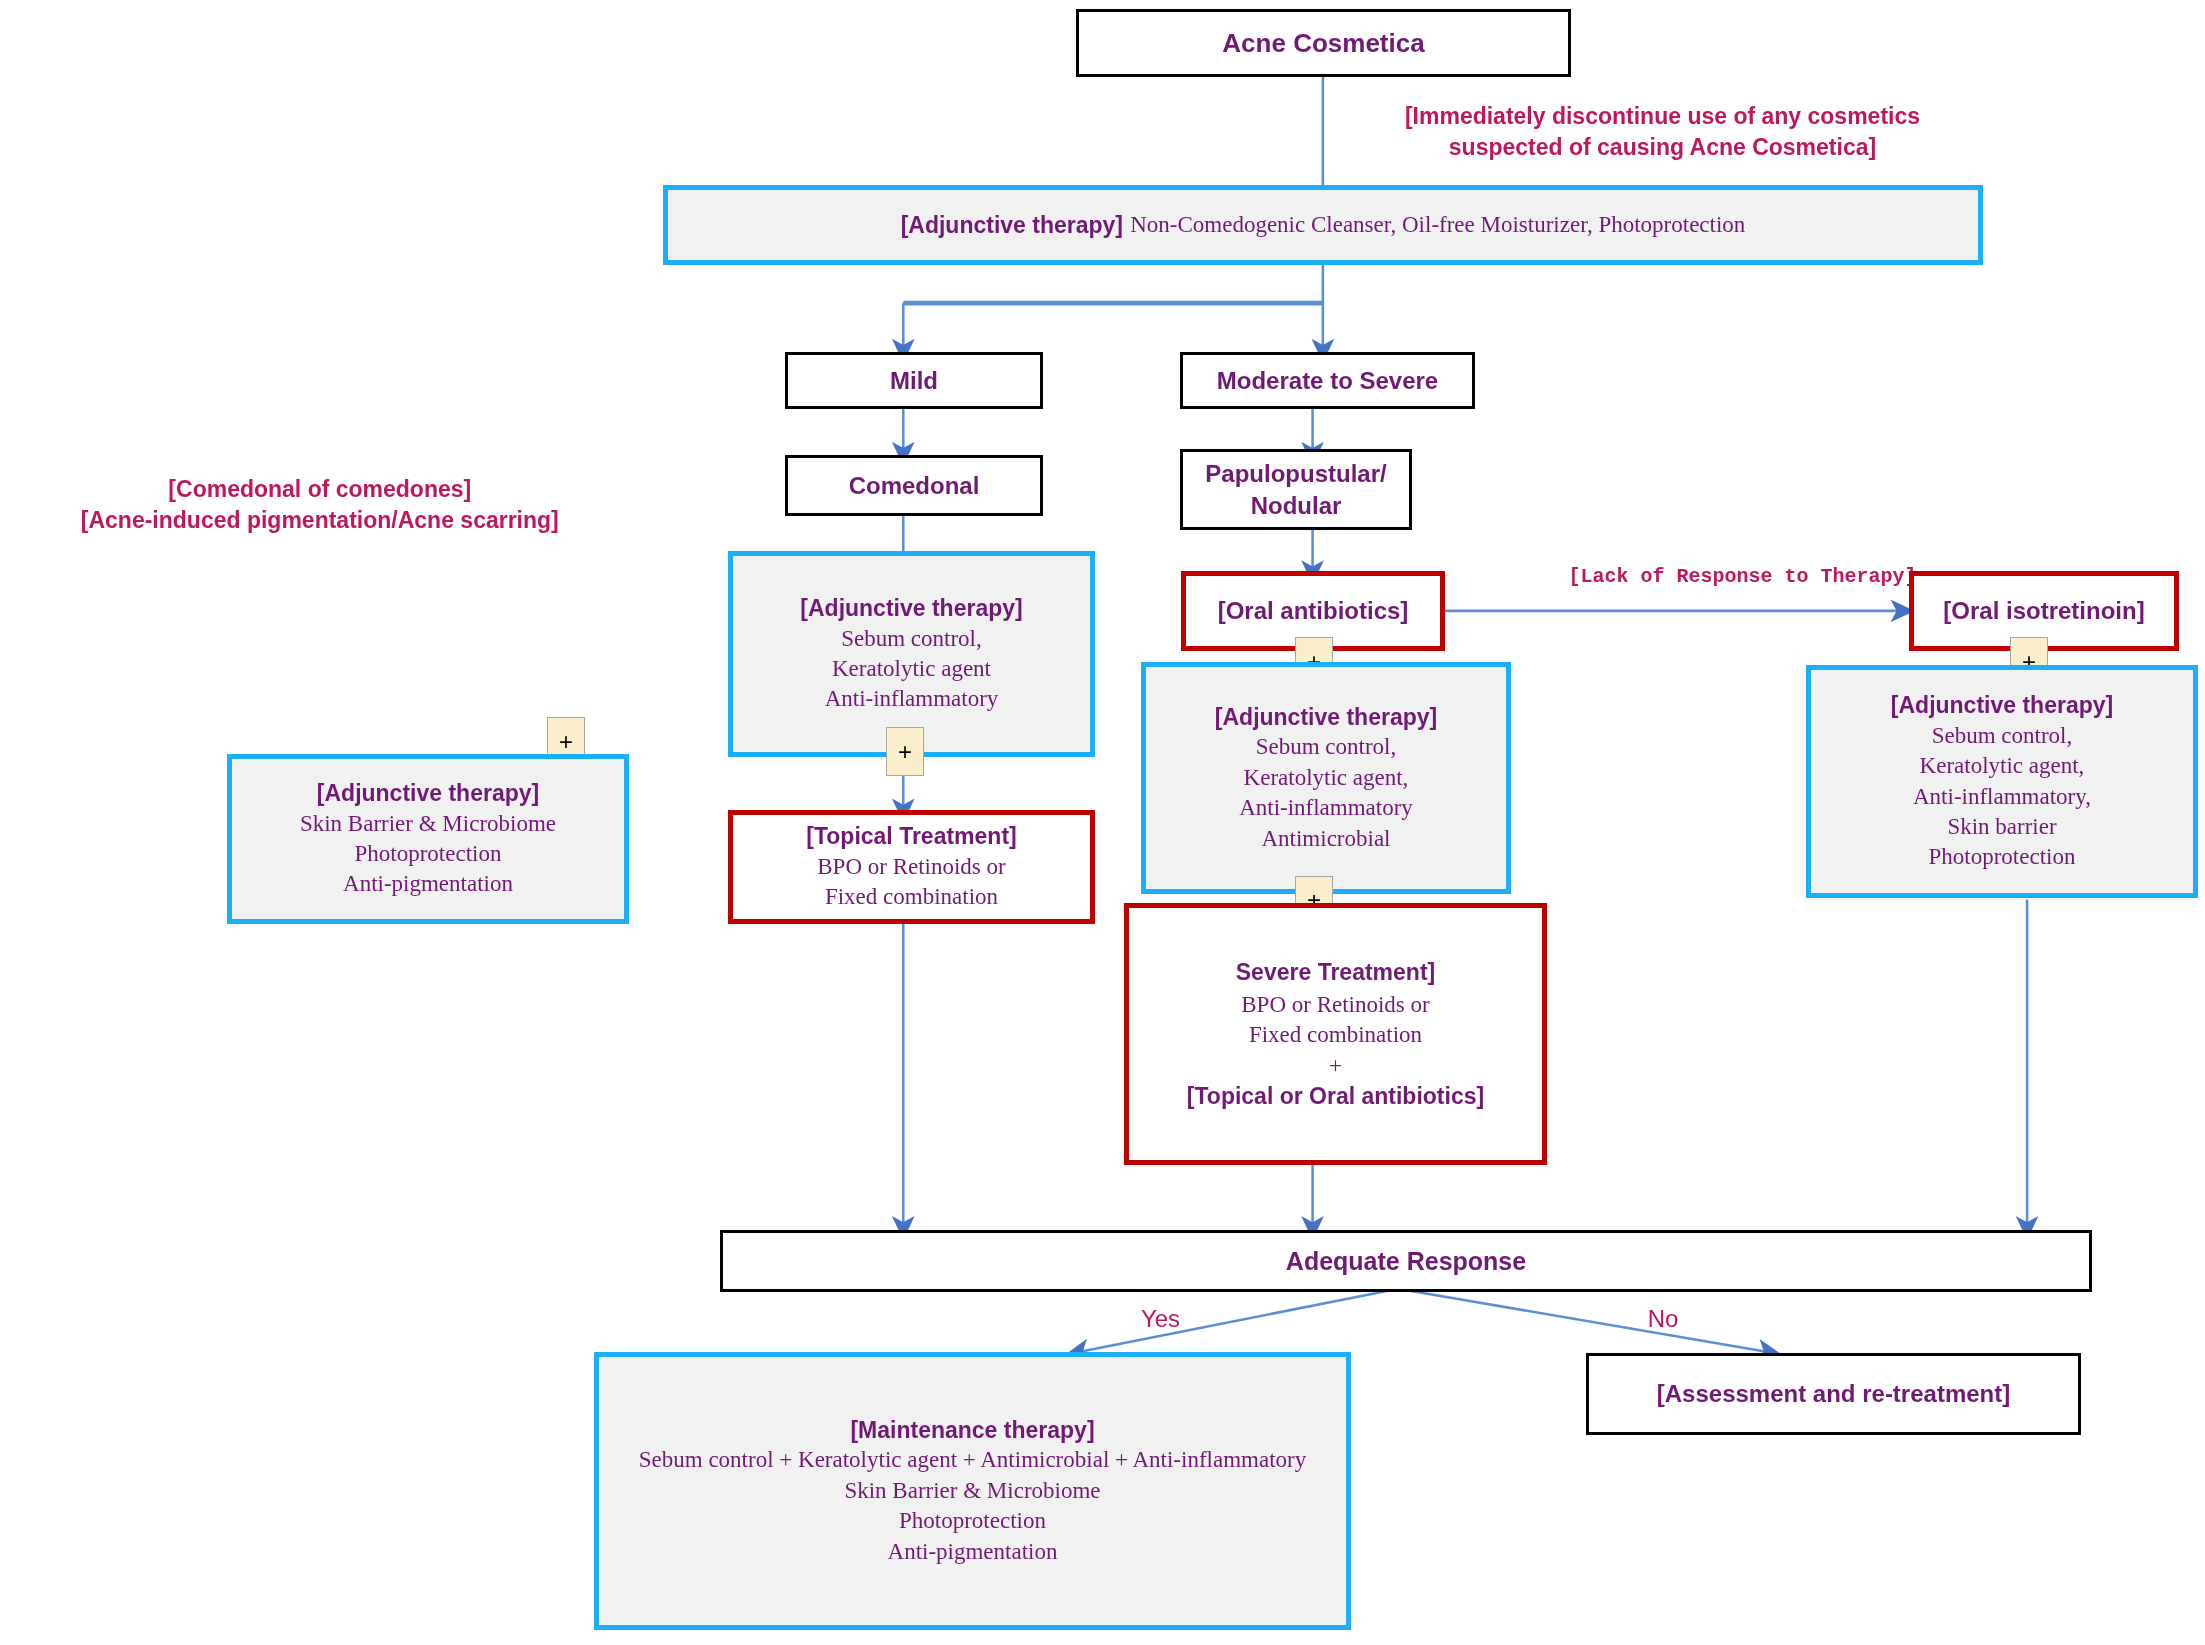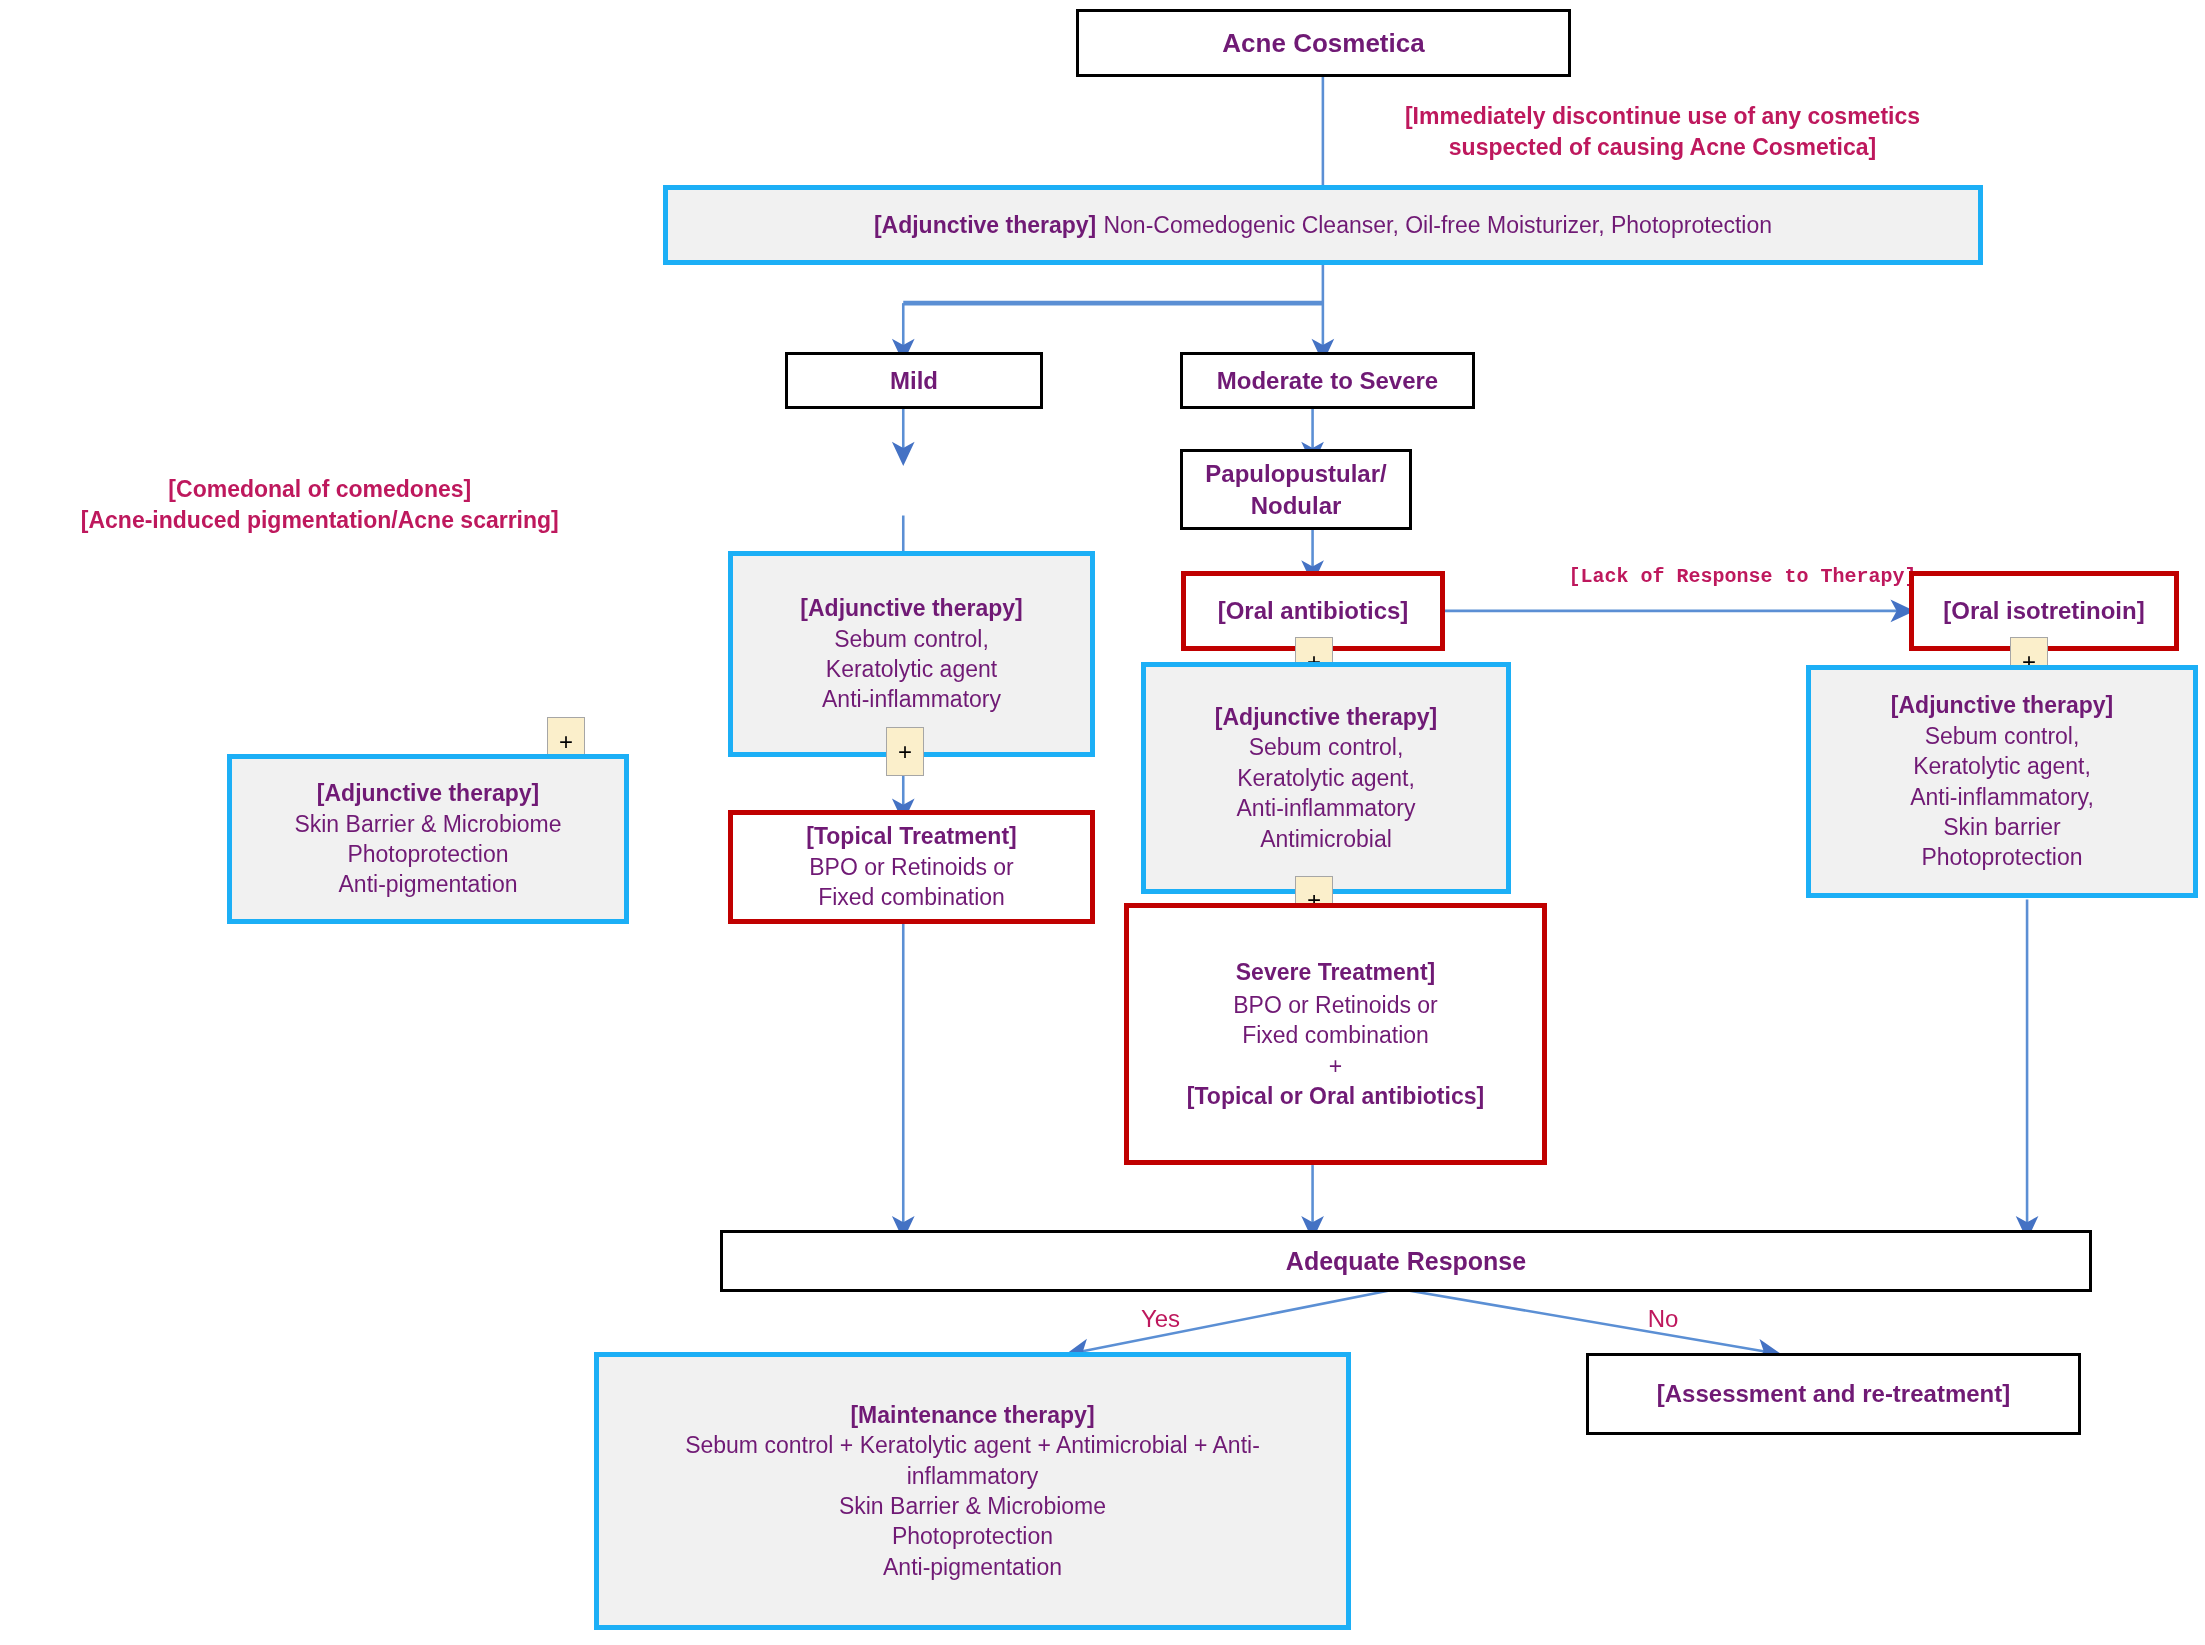--- a/index.html
+++ b/index.html
@@ -19,21 +19,21 @@
     justify-content:center;
     text-align:center;
     line-height:1.32;
     color:#701a75;
   }
   
   .plain{border:3.1px solid #000;background:#fff;}
   .red{border:5.7px solid #C00000;background:#fff;}
   .blue{border:5.7px solid #1CAFF6;background:#F1F1F1;}
   .ttl{font-weight:bold;}
-  .sub{font-weight:normal;}
+  .sub{font-weight:normal;font-family:Liberation Serif, serif;}
   .lbl{
     position:absolute;
     color:#be185d;
     text-align:center;
     line-height:1.35;
   }
   .lbl.bold{font-weight:bold;}
   
   .plusbadge{
     position:absolute;
@@ -104,20 +104,23 @@
   </div>
 
   <div class="node plain" style="left:785px;top:352px;width:258px;height:57px;font-size:24px;">
     <span class="ttl">Mild</span>
   </div>
 
   <div class="node plain" style="left:1180px;top:352px;width:295px;height:57px;font-size:24px;">
     <span class="ttl">Moderate to Severe</span>
   </div>
 
+  <div class="node plain" style="left:785px;top:455px;width:258px;height:61px;font-size:24px;">
+    <span class="ttl">Comedonal</span>
+  </div>
 
   <div class="node plain" style="left:1180px;top:449px;width:232px;height:81px;font-size:24px;">
     <span class="ttl">Papulopustular/</span>
     <span class="ttl">Nodular</span>
   </div>
 
   <div class="lbl bold" style="left:10.3px;top:474px;width:619px;font-size:23px;">
     <div>[Comedonal of comedones]</div>
     <div>[Acne-induced pigmentation/Acne scarring]</div>
   </div>

